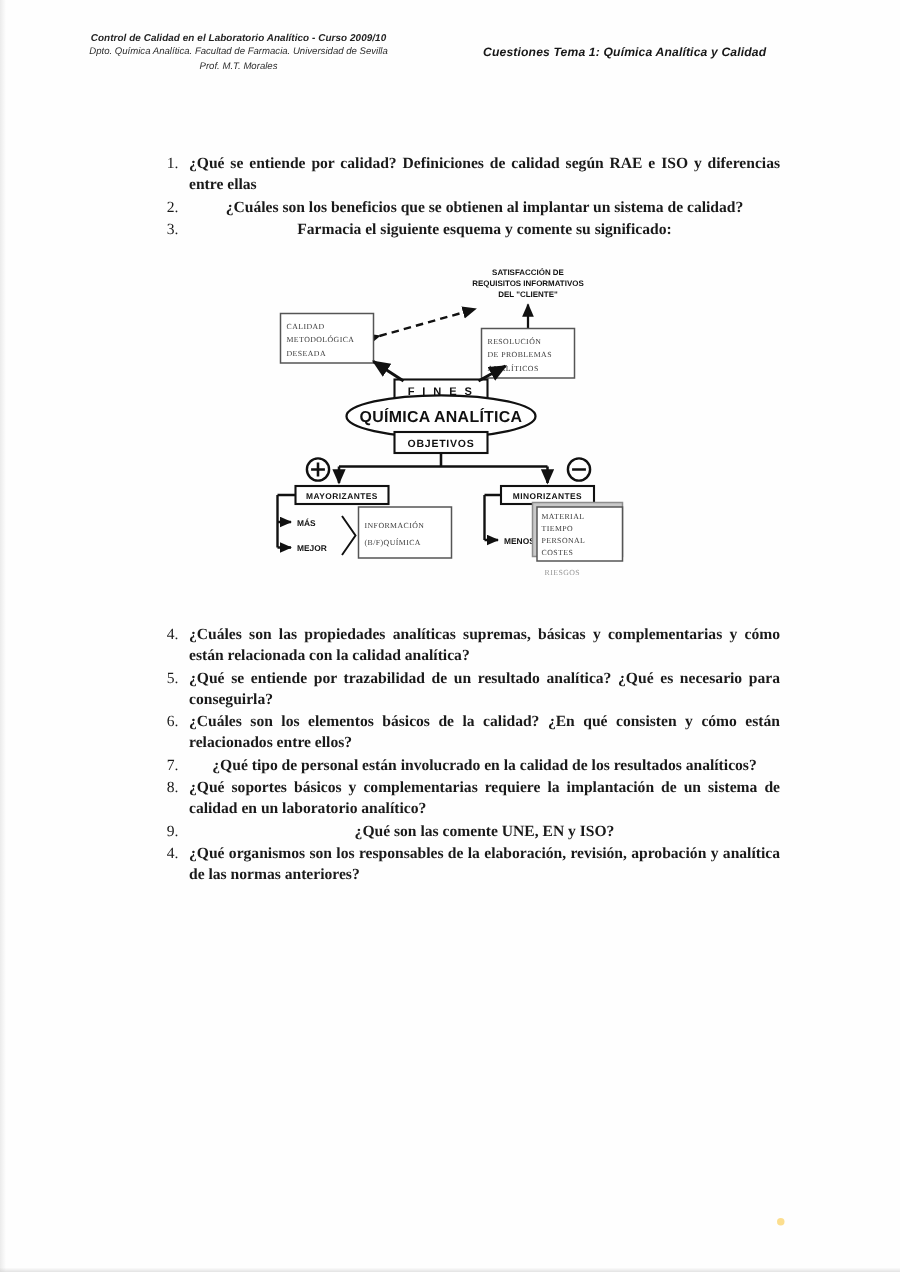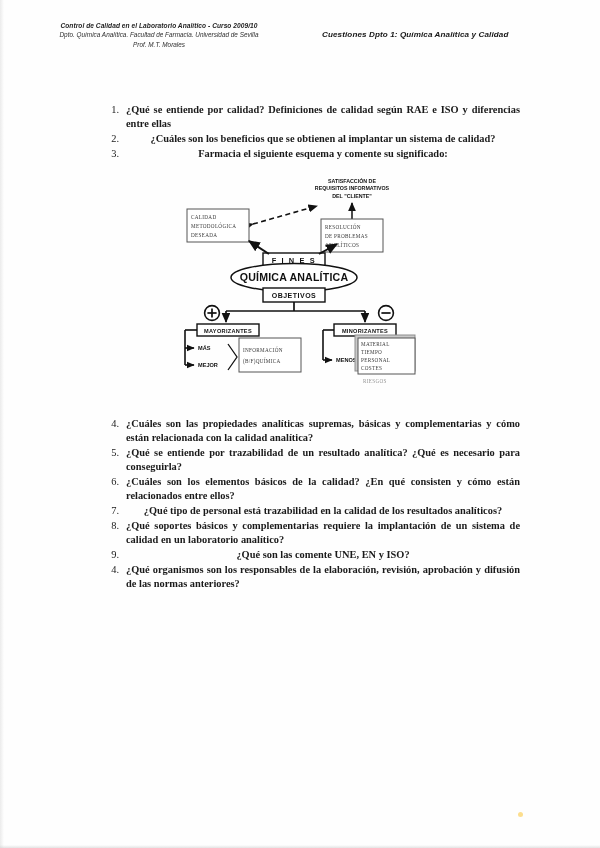--- a/index.html
+++ b/index.html
@@ -160,21 +160,21 @@
 <div class="page">
 
   <div class="left-shade"></div>
 
   <div class="header">
     <div class="hdr-left">
       <div class="hdr-line1">Control de Calidad en el Laboratorio Analítico - Curso 2009/10</div>
       <div class="hdr-line2">Dpto. Química Analítica. Facultad de Farmacia. Universidad de  Sevilla</div>
       <div class="hdr-line3">Prof. M.T. Morales</div>
     </div>
-    <div class="hdr-right">Cuestiones Dpto 1: Química Analítica y Calidad</div>
+    <div class="hdr-right">Cuestiones Tema 1: Química Analítica y Calidad</div>
   </div>
 
   <div class="qlist qlist-top">
 
     <div class="qrow">
       <div class="qnum">1.</div>
       <div class="qtext">¿Qué se entiende por calidad? Definiciones de calidad según RAE e ISO y diferencias entre ellas</div>
     </div>
 
     <div class="qrow">
@@ -321,36 +321,36 @@
       <div class="qtext">¿Qué se entiende por trazabilidad de un resultado analítica? ¿Qué es necesario para conseguirla?</div>
     </div>
 
     <div class="qrow">
       <div class="qnum">6.</div>
       <div class="qtext">¿Cuáles son los elementos básicos de la calidad? ¿En qué consisten y cómo están relacionados entre ellos?</div>
     </div>
 
     <div class="qrow">
       <div class="qnum">7.</div>
-      <div class="qtext nojust">¿Qué tipo de personal está trazabilidad en la calidad de los resultados analíticos?</div>
+      <div class="qtext nojust">¿Qué tipo de personal están involucrado en la calidad de los resultados analíticos?</div>
     </div>
 
     <div class="qrow">
       <div class="qnum">8.</div>
       <div class="qtext">¿Qué soportes básicos y complementarias requiere la implantación de un sistema de calidad en un laboratorio analítico?</div>
     </div>
 
     <div class="qrow">
       <div class="qnum">9.</div>
       <div class="qtext nojust">¿Qué son las comente UNE, EN y ISO?</div>
     </div>
 
     <div class="qrow">
       <div class="qnum">4.</div>
-      <div class="qtext">¿Qué organismos son los responsables de la elaboración, revisión, aprobación y difusión de las normas anteriores?</div>
+      <div class="qtext">¿Qué organismos son los responsables de la elaboración, revisión, aprobación y analítica de las normas anteriores?</div>
     </div>
 
   </div>
 
   <div class="artifact"></div>
   <div class="edge-shade"></div>
 
 </div>
 
 </body></html>

